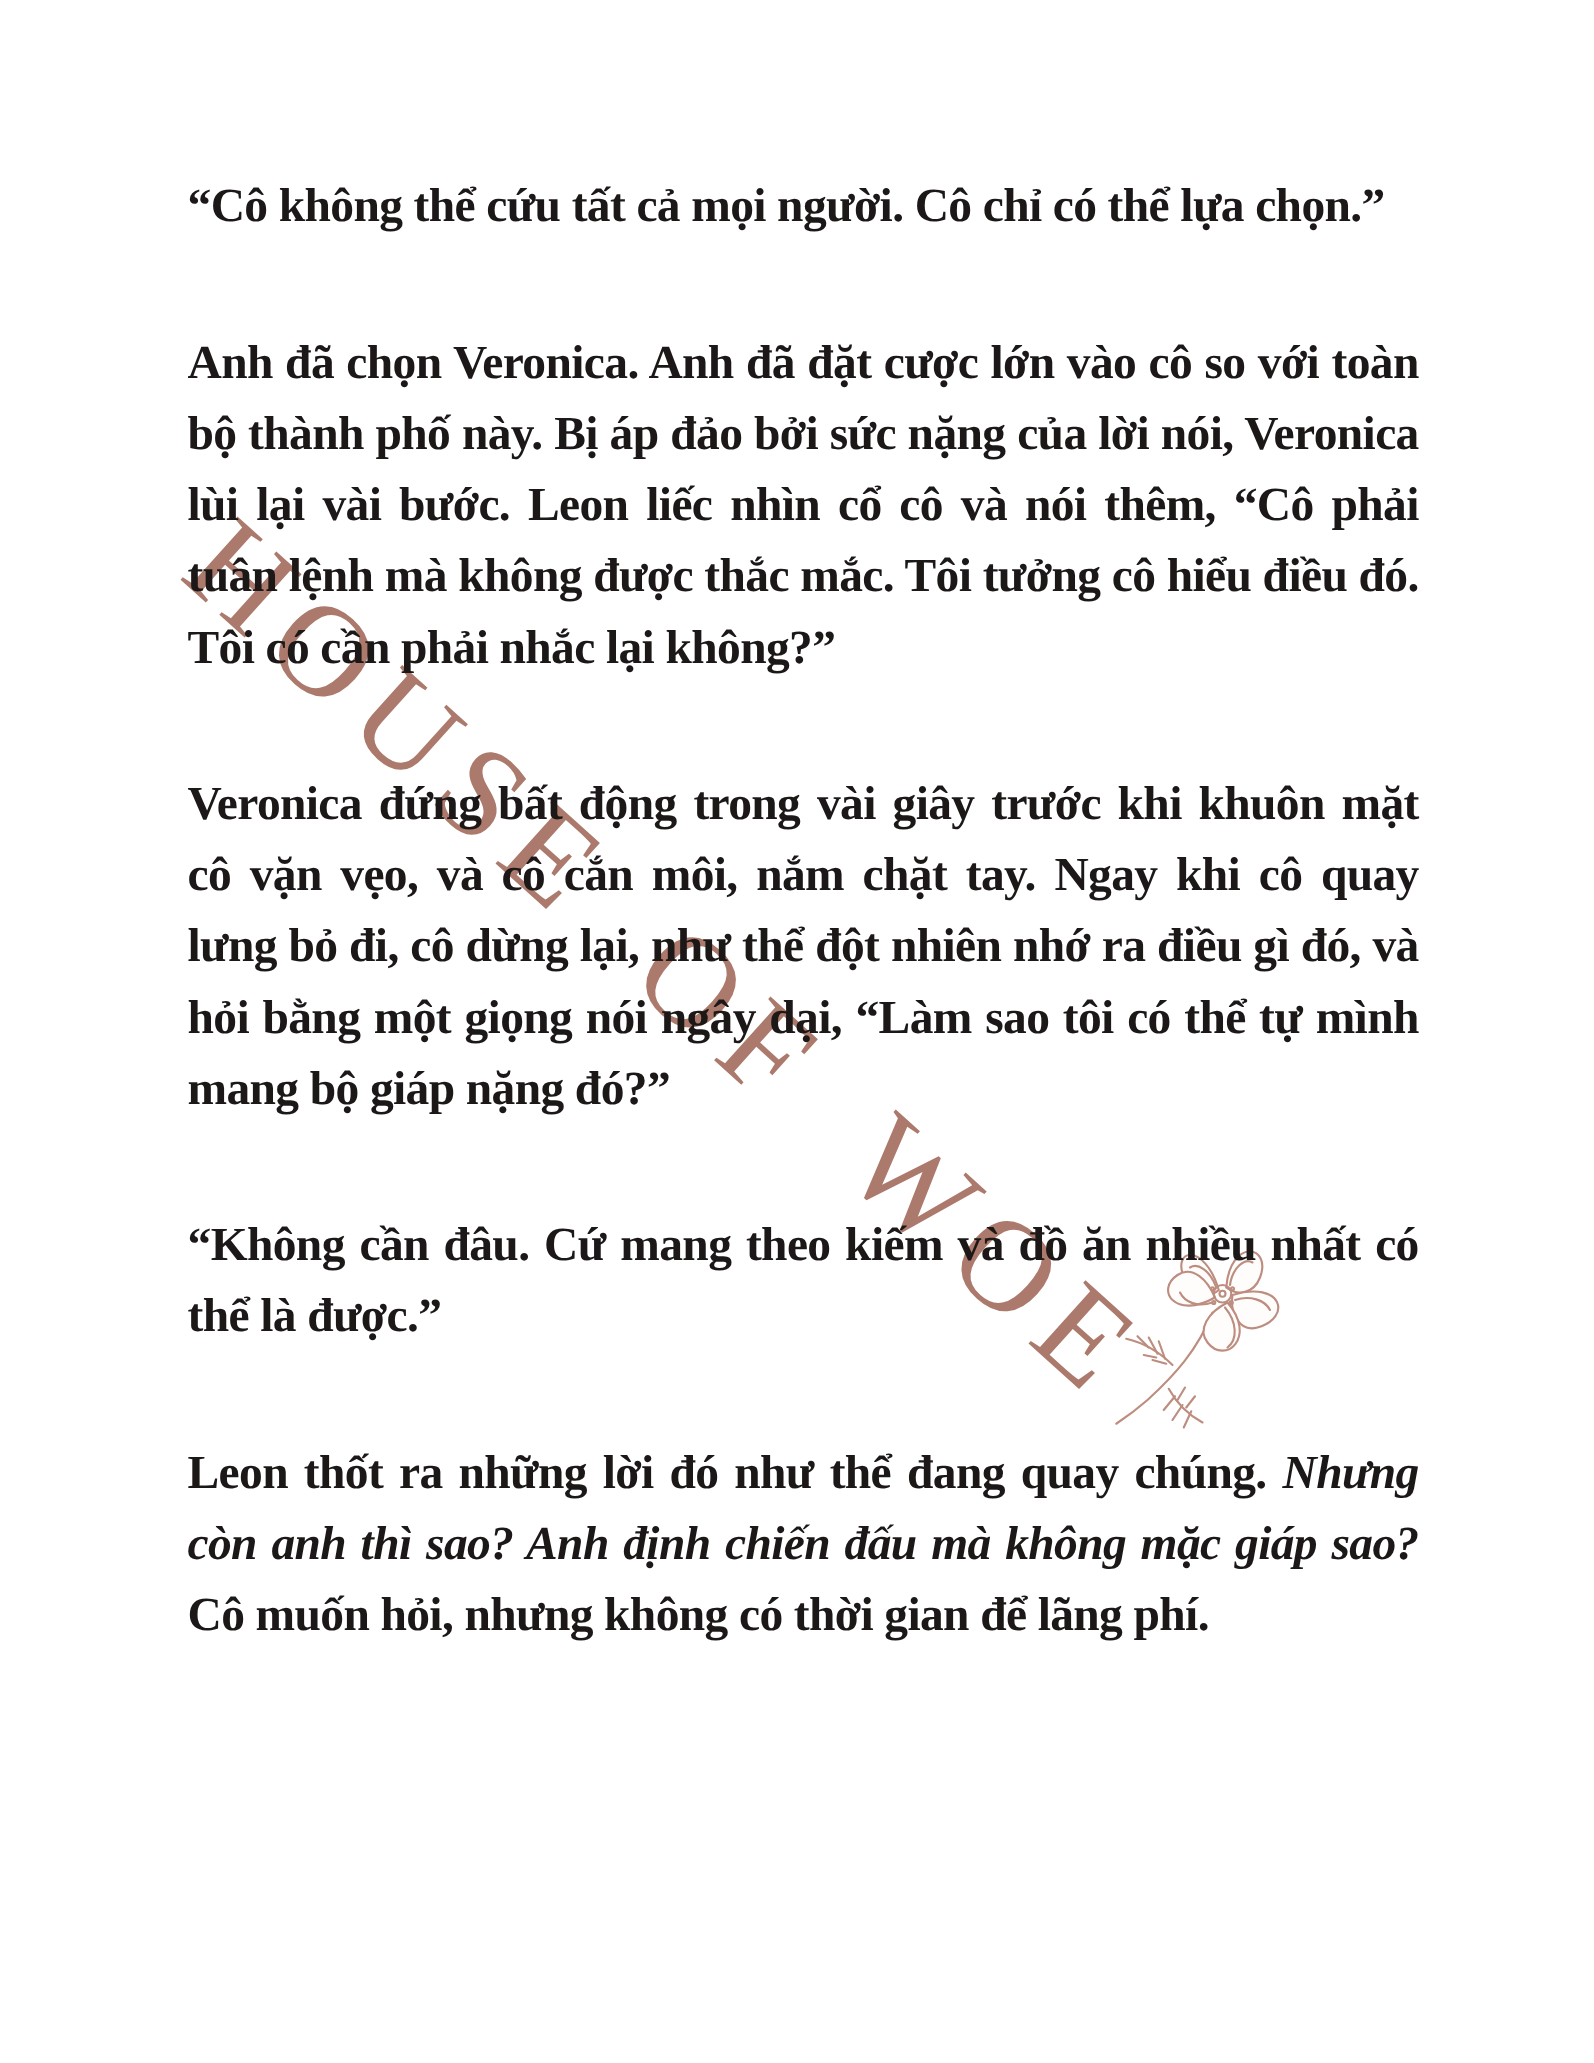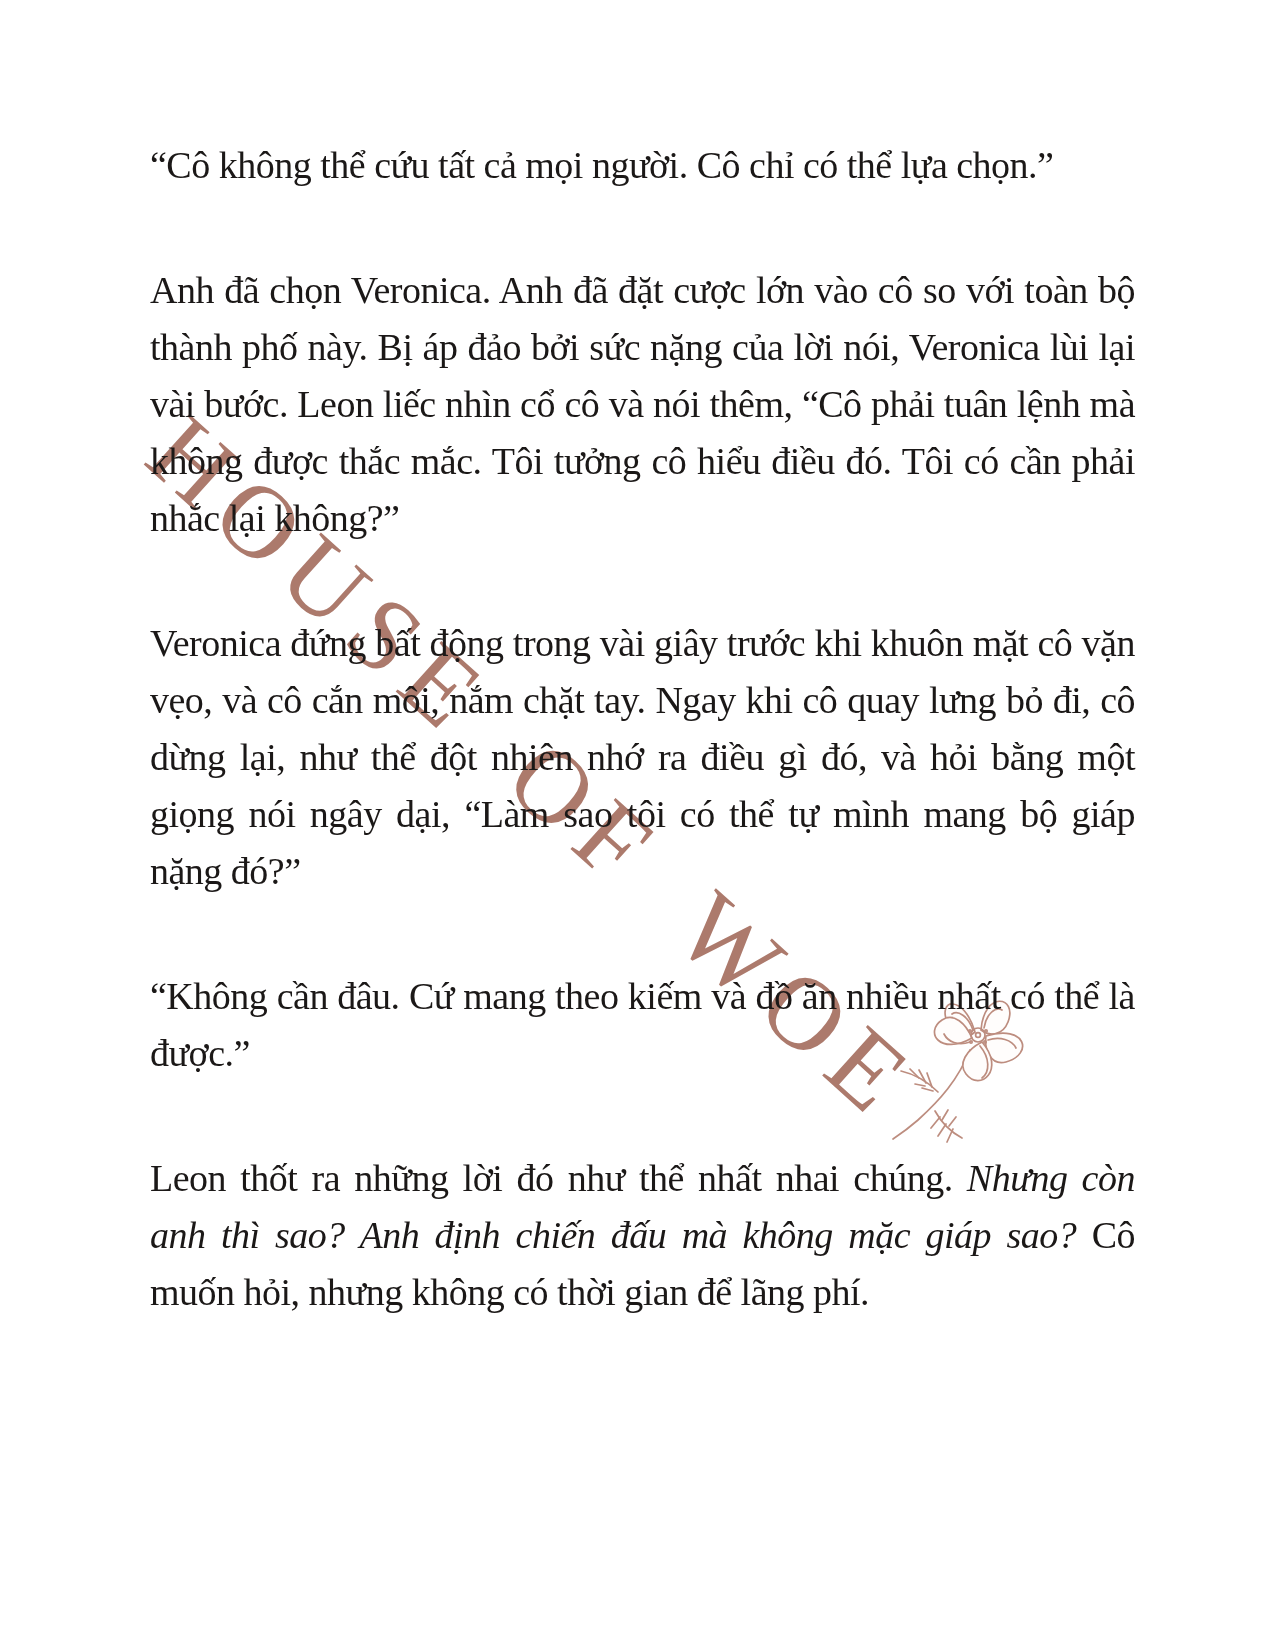--- a/index.html
+++ b/index.html
@@ -100,21 +100,21 @@
 
       <circle cx="100" cy="47" r="7"></circle>
       <circle cx="100" cy="47" r="2.4"></circle>
       <circle cx="92" cy="43" r="1.2"></circle>
       <circle cx="108" cy="43" r="1.2"></circle>
       <circle cx="107" cy="54" r="1.2"></circle>
       <circle cx="93" cy="54" r="1.2"></circle>
     </g>
   </svg>
 
-  <main class="body-col" style="color: rgb(27, 24, 23);">
+  <main class="body-col" style="color: rgb(27, 24, 23); font-weight: bold;">
       <p class="para"><span>“Cô không thể cứu tất cả mọi người. Cô chỉ có thể lựa chọn.”</span></p>
       <p class="para"><span>Anh đã chọn Veronica. Anh đã đặt cược lớn vào cô so với toàn bộ thành phố này. Bị áp đảo bởi sức nặng của lời nói, Veronica lùi lại vài bước. Leon liếc nhìn cổ cô và nói thêm, “Cô phải tuân lệnh mà không được thắc mắc. Tôi tưởng cô hiểu điều đó. Tôi có cần phải nhắc lại không?”</span></p>
       <p class="para"><span>Veronica đứng bất động trong vài giây trước khi khuôn mặt cô vặn vẹo, và cô cắn môi, nắm chặt tay. Ngay khi cô quay lưng bỏ đi, cô dừng lại, như thể đột nhiên nhớ ra điều gì đó, và hỏi bằng một giọng nói ngây dại, “Làm sao tôi có thể tự mình mang bộ giáp nặng đó?”</span></p>
       <p class="para"><span>“Không cần đâu. Cứ mang theo kiếm và đồ ăn nhiều nhất có thể là được.”</span></p>
-      <p class="para"><span>Leon thốt ra những lời đó như thể nhất nhai chúng. </span><span class="italic">Nhưng còn anh thì sao? Anh định chiến đấu mà không mặc giáp sao?</span><span> Cô muốn hỏi, nhưng không có thời gian để lãng phí.</span></p>
+      <p class="para"><span>Leon thốt ra những lời đó như thể đang quay chúng. </span><span class="italic">Nhưng còn anh thì sao? Anh định chiến đấu mà không mặc giáp sao?</span><span> Cô muốn hỏi, nhưng không có thời gian để lãng phí.</span></p>
     </main>
 
 </div>
 
 </body></html>

